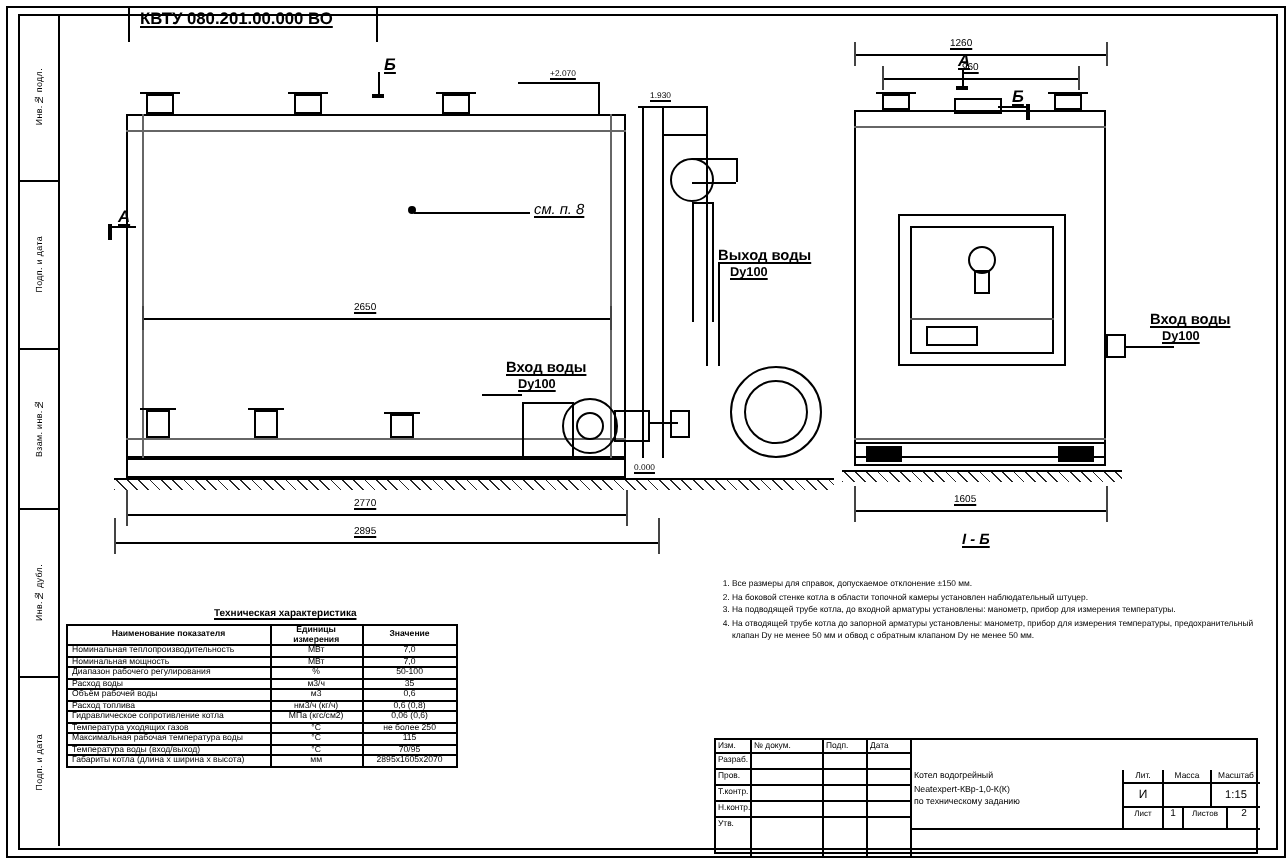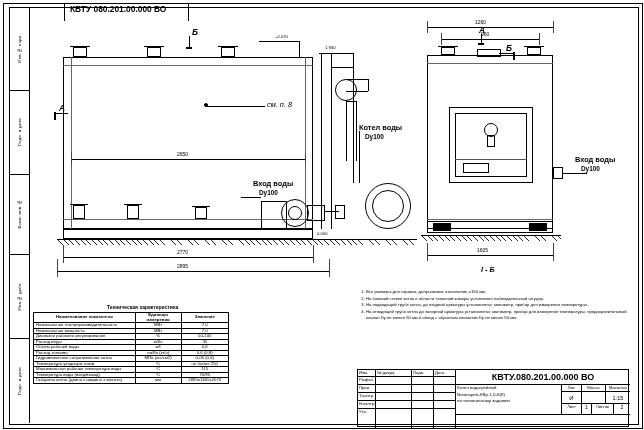--- a/index.html
+++ b/index.html
@@ -1,20 +1,20 @@
 <!DOCTYPE html>
 <html><head>
 <meta charset="utf-8">
 <style>
   html,body{margin:0;padding:0;background:#fff;}
   body{width:644px;height:430px;overflow:hidden;font-family:"Liberation Sans",sans-serif;color:#000;}
   #sheet{position:relative;width:644px;height:430px;background:#fff;}
   .frame-outer{position:absolute;left:3px;top:3px;width:638px;height:424px;border:1px solid #000;}
   .frame-inner{position:absolute;left:9px;top:7px;width:628px;height:416px;border:1.6px solid #000;}
-  .lbl{position:absolute;white-space:nowrap;}
+  .lbl{position:absolute;white-space:nowrap;text-decoration:underline;}
 
   
   .leftcol{position:absolute;left:9px;top:7px;width:20px;height:416px;border-right:1.2px solid #000;}
   .leftcol .cell{position:absolute;left:0;width:20px;border-bottom:1px solid #000;box-sizing:border-box;
                  font-size:4.4px;display:flex;align-items:center;justify-content:center;}
   .leftcol .cell span{writing-mode:vertical-rl;transform:rotate(180deg);letter-spacing:.2px;}
 
   
   .draw{position:absolute;left:29px;top:7px;width:608px;height:416px;}
 
@@ -158,21 +158,21 @@
 
     <div class="hl" style="left:28px;top:264px;width:272px;"></div>
     <div class="vl-thin" style="left:28px;top:252px;height:18px;"></div>
     <div class="vl-thin" style="left:300px;top:252px;height:18px;"></div>
     <div class="lbl t5" style="left:148px;top:256px;">2895</div>
 
     <div class="lbl t8 bold ital" style="left:30px;top:96px;">A</div>
     <div class="hl" style="left:25px;top:106px;width:14px;border-top-width:1.6px;"></div>
     <div class="fillblk" style="left:25px;top:105px;width:1.6px;height:8px;"></div>
 
-    <div class="lbl t7 bold" style="left:330px;top:116px;">Котел воды</div>
+    <div class="lbl t7 bold" style="left:330px;top:116px;">Выход воды</div>
     <div class="lbl t6 bold" style="left:336px;top:126px;">Dу100</div>
     <div class="hl" style="left:327px;top:124px;width:0;"></div>
     <div class="vl" style="left:330px;top:124px;height:52px;"></div>
 
     <div class="lbl t7 bold" style="left:224px;top:172px;">Вход воды</div>
     <div class="lbl t6 bold" style="left:230px;top:182px;">Dу100</div>
     <div class="hl" style="left:212px;top:190px;width:20px;"></div>
 
     <div class="lbl t8 bold ital" style="left:450px;top:18px;">A</div>
     <div class="vl" style="left:452px;top:27px;height:10px;border-left-width:1.6px;"></div>
@@ -326,21 +326,20 @@
       <div class="c" style="left:0;top:31px;width:18px;height:8px;">Н.контр.</div>
       <div class="c" style="left:18px;top:31px;width:36px;height:8px;"></div>
       <div class="c" style="left:54px;top:31px;width:22px;height:8px;"></div>
       <div class="c" style="left:76px;top:31px;width:22px;height:8px;"></div>
 
       <div class="c bb" style="left:0;top:39px;width:18px;height:19px;">Утв.</div>
       <div class="c bb" style="left:18px;top:39px;width:36px;height:19px;"></div>
       <div class="c bb" style="left:54px;top:39px;width:22px;height:19px;"></div>
       <div class="c bb" style="left:76px;top:39px;width:22px;height:19px;"></div>
 
-      <div class="c center" style="left:98px;top:0;width:174px;height:15px;border-right:none;font-size:9px;font-weight:bold;display:flex;align-items:center;justify-content:center;">КВТУ.080.201.00.000 ВО</div>
 
       <div class="c" style="left:98px;top:15px;width:106px;height:30px;line-height:1.5;font-size:4.4px;">
         <div>Котел водогрейный</div>
         <div>Neatexpert-КВр-1,0-К(К)</div>
         <div>по техническому заданию</div>
       </div>
 
       <div class="c center" style="left:204px;top:15px;width:20px;height:7px;">Лит.</div>
       <div class="c center" style="left:224px;top:15px;width:24px;height:7px;">Масса</div>
       <div class="c center nb" style="left:248px;top:15px;width:24px;height:7px;">Масштаб</div>

